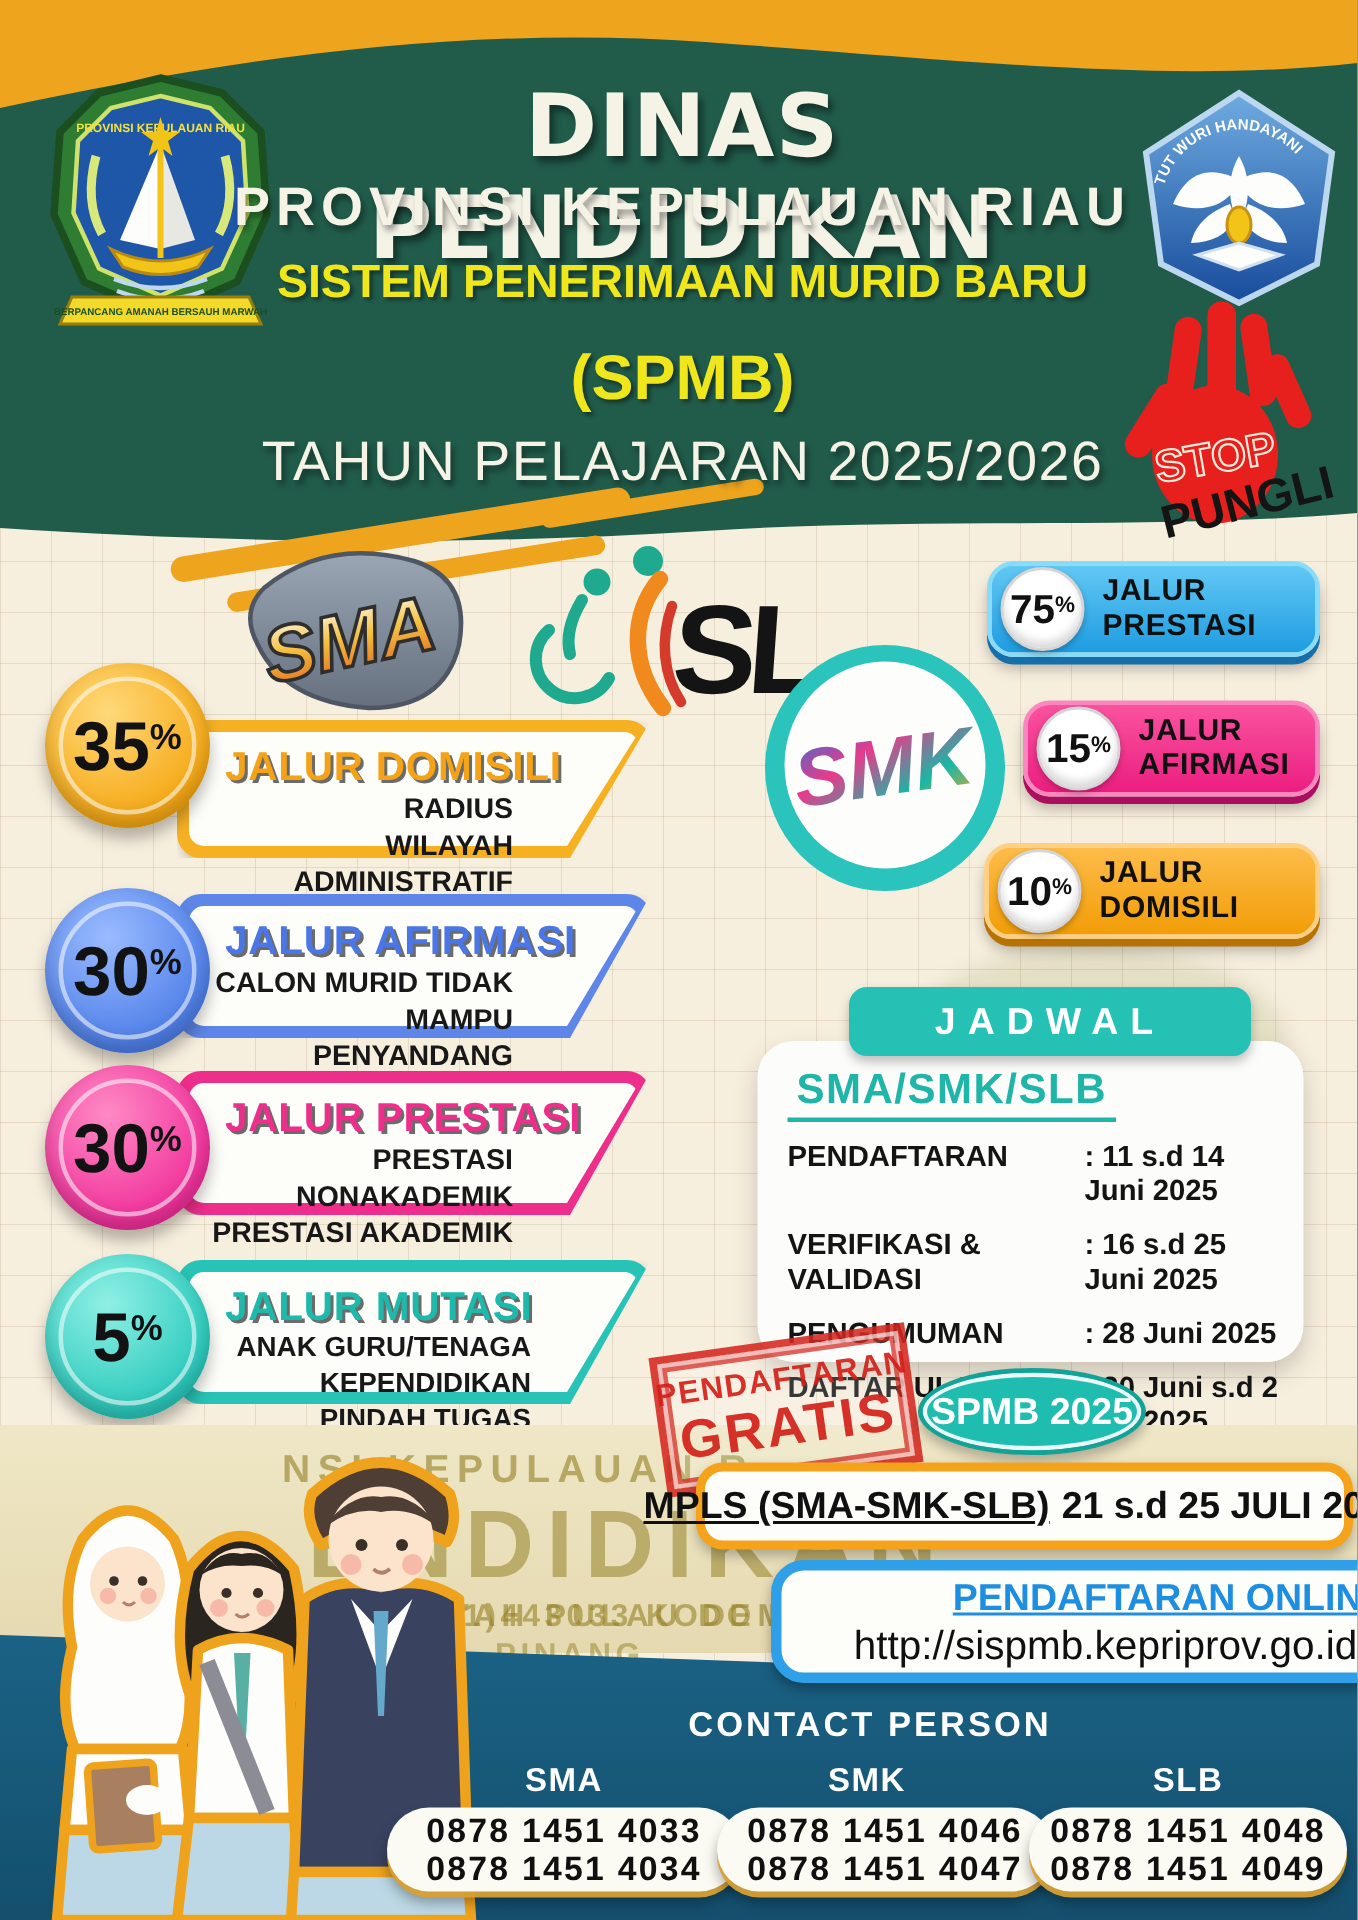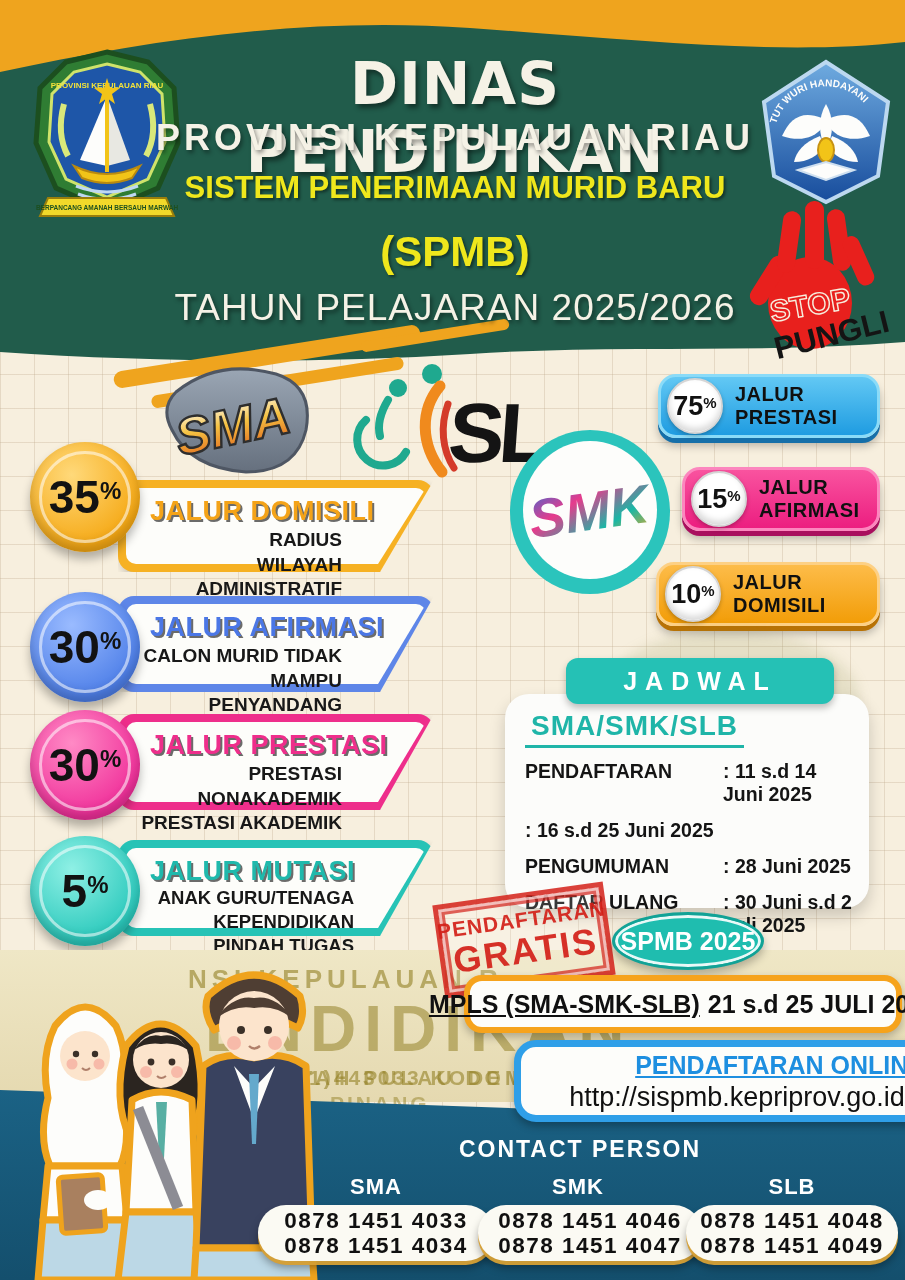--- a/index.html
+++ b/index.html
@@ -292,20 +292,21 @@
   <div class="abs soft-leaf" style="left:600px; top:630px; width:260px; height:140px; background:rgba(120,130,60,.14);"></div>
 
   <div class="abs jadwal-card">
     <div class="jadwal-sub"><span>SMA/SMK/SLB</span></div>
     <div class="jadwal-rows">
       <div class="jrow">
         <div class="jl">PENDAFTARAN</div>
         <div class="jv">: 11 s.d 14 Juni 2025</div>
       </div>
       <div class="jrow">
+        <div class="jl">VERIFIKASI &amp; VALIDASI</div>
         <div class="jv">: 16 s.d 25 Juni 2025</div>
       </div>
       <div class="jrow">
         <div class="jl">PENGUMUMAN</div>
         <div class="jv">: 28 Juni 2025</div>
       </div>
       <div class="jrow">
         <div class="jl">DAFTAR ULANG</div>
         <div class="jv">: 30 Juni s.d 2 Juli 2025</div>
       </div>

